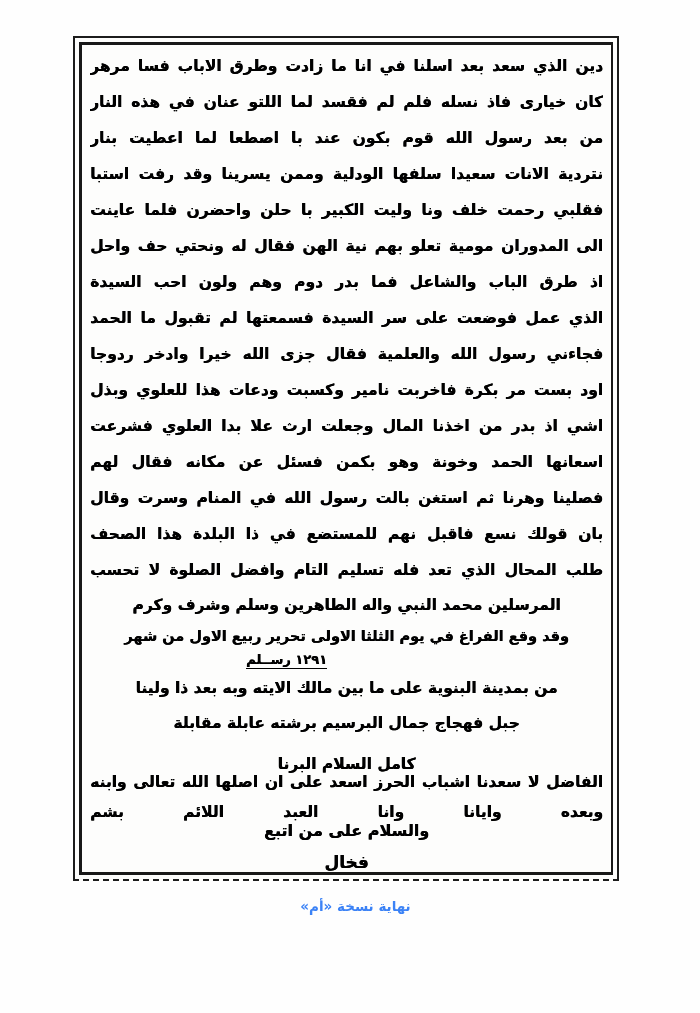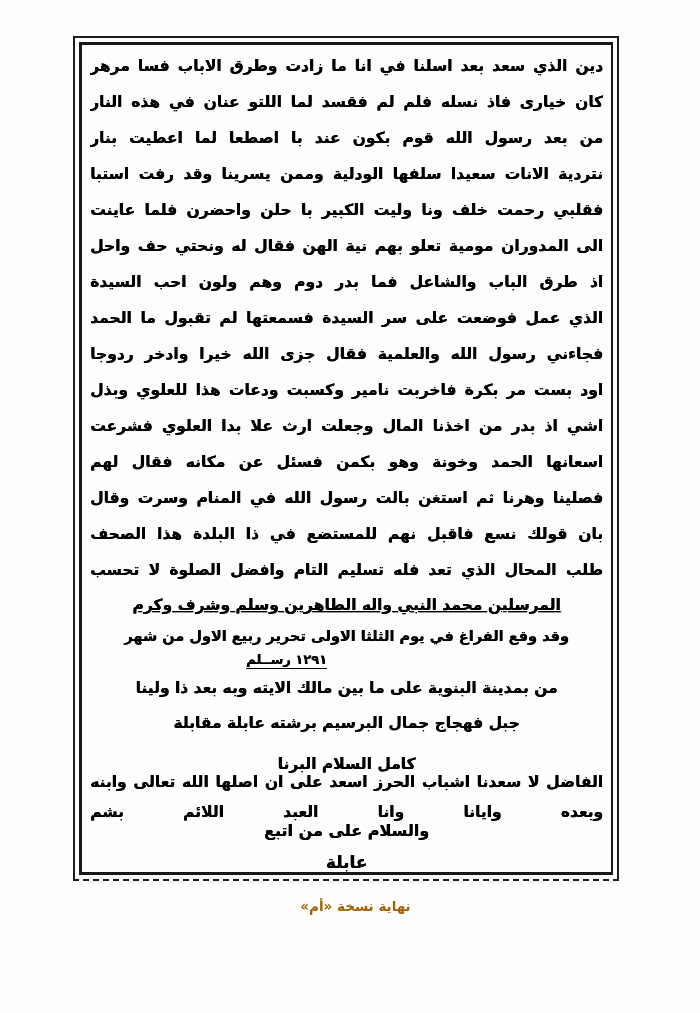--- a/index.html
+++ b/index.html
@@ -44,40 +44,40 @@
     word-spacing:2px;
     text-shadow:0.4px 0.4px 0 #2a2a2a;
   }
   .cline{
     display:flex;justify-content:center;align-items:center;
     font-size:15.5px;
     letter-spacing:0.5px;
     text-shadow:0.4px 0.4px 0 #2a2a2a;
     white-space:nowrap;
   }
-  .cline:nth-child(1){height:36px;text-decoration:underline;}
+  .cline:nth-child(1){height:36px;}
   .cline:nth-child(2){height:26px;font-size:14.5px;}
   .cline:nth-child(3){height:22px;font-size:13px;transform:translateX(-80px);}
   .cline:nth-child(3) span{border-bottom:1.5px solid #181818;padding-bottom:1px;margin-left:40px;}
   .cline:nth-child(4){height:34px;}
   .cline:nth-child(5){height:36px;}
   .cline:nth-child(6){height:32px;align-items:flex-end;}
   .cline:nth-child(7){height:32px;margin-top:8px;}
   .cline:nth-child(7) span{
     display:block;width:100%;
     text-align:justify;text-align-last:justify;
     white-space:normal;line-height:30px;
   }
   .cline:nth-child(8){height:34px;font-size:16px;}
   .cline:nth-child(9){height:30px;font-size:17px;}
   
   .caption{
     position:absolute;left:0;right:0;top:898px;
     text-align:center;direction:rtl;
-    font-size:13.5px;font-weight:bold;color:#a16207;margin-left:11px;
+    font-size:13.5px;font-weight:bold;color:#3b82f6;margin-left:11px;
   }
 </style>
 </head>
 <body>
 
 <div class="page">
 
   <div class="frame">
     <div class="inner">
 
@@ -120,21 +120,21 @@
           <div class="cline">
           <span>كامل السلام البرنا</span>
         </div>
           <div class="cline">
           <span>الفاضل لا سعدنا اشباب الحرز اسعد على ان اصلها الله تعالى وابنه وبعده وايانا وانا العبد اللائم بشم</span>
         </div>
           <div class="cline">
           <span>والسلام على من اتبع</span>
         </div>
           <div class="cline">
-          <span>عابلة</span>
+          <span>فخال</span>
         </div>
         </div>
 
     </div>
   </div>
 
   <div class="caption">نهاية نسخة «أم»</div>
 
 </div>
 

